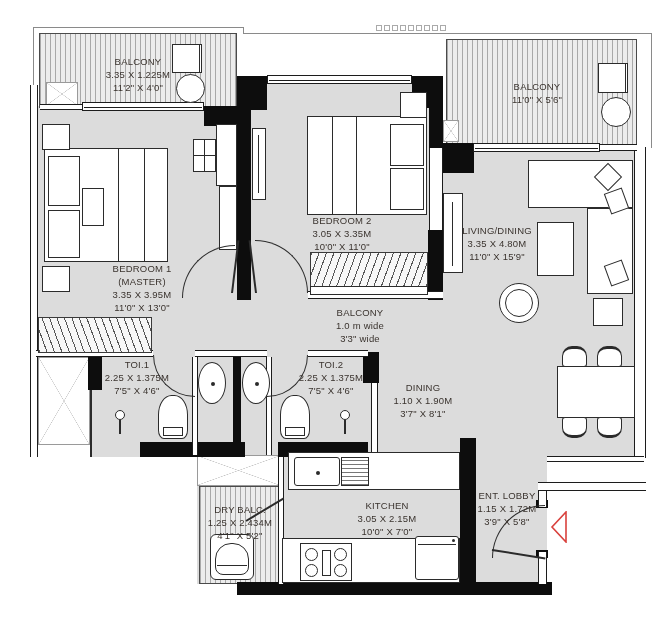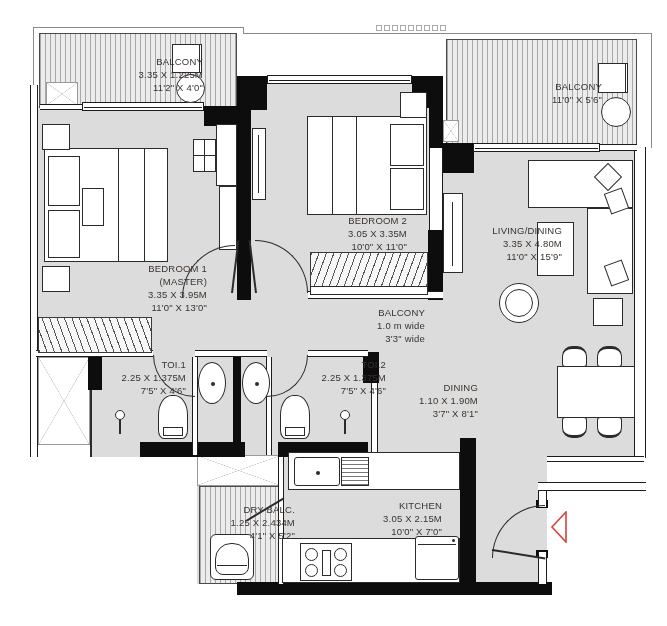--- a/index.html
+++ b/index.html
@@ -21,21 +21,21 @@
       background-image:linear-gradient(to top right,transparent calc(50% - .5px),#c4c4c4 50%,transparent calc(50% + .5px)),
                        linear-gradient(to bottom right,transparent calc(50% - .5px),#c4c4c4 50%,transparent calc(50% + .5px));}
   .arc{box-sizing:border-box;background:transparent;border:0 solid #2b2b2b;}
   .arc.tr{border-top-width:1.4px;border-right-width:1.4px;border-top-right-radius:100% 100%;}
   .arc.tl{border-top-width:1.4px;border-left-width:1.4px;border-top-left-radius:100% 100%;}
   .arc.bl{border-bottom-width:1.4px;border-left-width:1.4px;border-bottom-left-radius:100% 100%;}
   .arc.br{border-bottom-width:1.4px;border-right-width:1.4px;border-bottom-right-radius:100% 100%;}
   .ln{background:#2b2b2b;}
   .lno{background:#8a8a8a;}
   .leaf{height:0;border-top:2px solid #2b2b2b;transform-origin:left center;}
-  .lbl{position:absolute;font-size:9.5px;line-height:13px;color:#3a332e;text-align:right;letter-spacing:.2px;white-space:nowrap;}
+  .lbl{position:absolute;font-size:9.5px;line-height:13px;color:#3a332e;text-align:center;letter-spacing:.2px;white-space:nowrap;}
   .cross{background-image:linear-gradient(#2b2b2b,#2b2b2b),linear-gradient(#2b2b2b,#2b2b2b);
          background-size:1px 100%,100% 1px;background-position:center,center;background-repeat:no-repeat;}
   .drain{background-image:repeating-linear-gradient(0deg,#777 0,#777 1px,transparent 1px,transparent 4px);}
   .chairT{background:#fff;border:1px solid #2b2b2b;border-top:3px solid #2b2b2b;border-radius:10px 10px 3px 3px;box-sizing:border-box;}
   .chairB{background:#fff;border:1px solid #2b2b2b;border-bottom:3px solid #2b2b2b;border-radius:3px 3px 10px 10px;box-sizing:border-box;}
   .sq{width:6px;height:6px;border:1px solid #aaa;background:#fff;box-sizing:border-box;}
   .strip{display:flex;gap:2px;}
 </style>
 </head>
 <body>
@@ -248,21 +248,21 @@
   <div class="lbl" style="left:432px;top:224px;width:130px">
     <div>LIVING/DINING</div>
     <div>3.35 X 4.80M</div>
     <div>11'0" X 15'9"</div>
   </div>
   <div class="lbl" style="left:295px;top:306px;width:130px">
     <div>BALCONY</div>
     <div>1.0 m wide</div>
     <div>3'3" wide</div>
   </div>
-  <div class="lbl" style="left:76px;top:358px;width:110px">
+  <div class="lbl" style="left:82px;top:358px;width:110px">
     <div>TOI.1</div>
     <div>2.25 X 1.375M</div>
     <div>7'5" X 4'6"</div>
   </div>
   <div class="lbl" style="left:276px;top:358px;width:110px">
     <div>TOI.2</div>
     <div>2.25 X 1.375M</div>
     <div>7'5" X 4'6"</div>
   </div>
   <div class="lbl" style="left:368px;top:381px;width:110px">
@@ -273,14 +273,19 @@
   <div class="lbl" style="left:332px;top:499px;width:110px">
     <div>KITCHEN</div>
     <div>3.05 X 2.15M</div>
     <div>10'0" X 7'0"</div>
   </div>
   <div class="lbl" style="left:185px;top:503px;width:110px">
     <div>DRY BALC.</div>
     <div>1.25 X 2.434M</div>
     <div>4'1" X 5'2"</div>
   </div>
+  <div class="lbl" style="left:452px;top:489px;width:110px">
+    <div>ENT. LOBBY</div>
+    <div>1.15 X 1.72M</div>
+    <div>3'9" X 5'8"</div>
+  </div>
 
 </div>
 
 </body></html>

